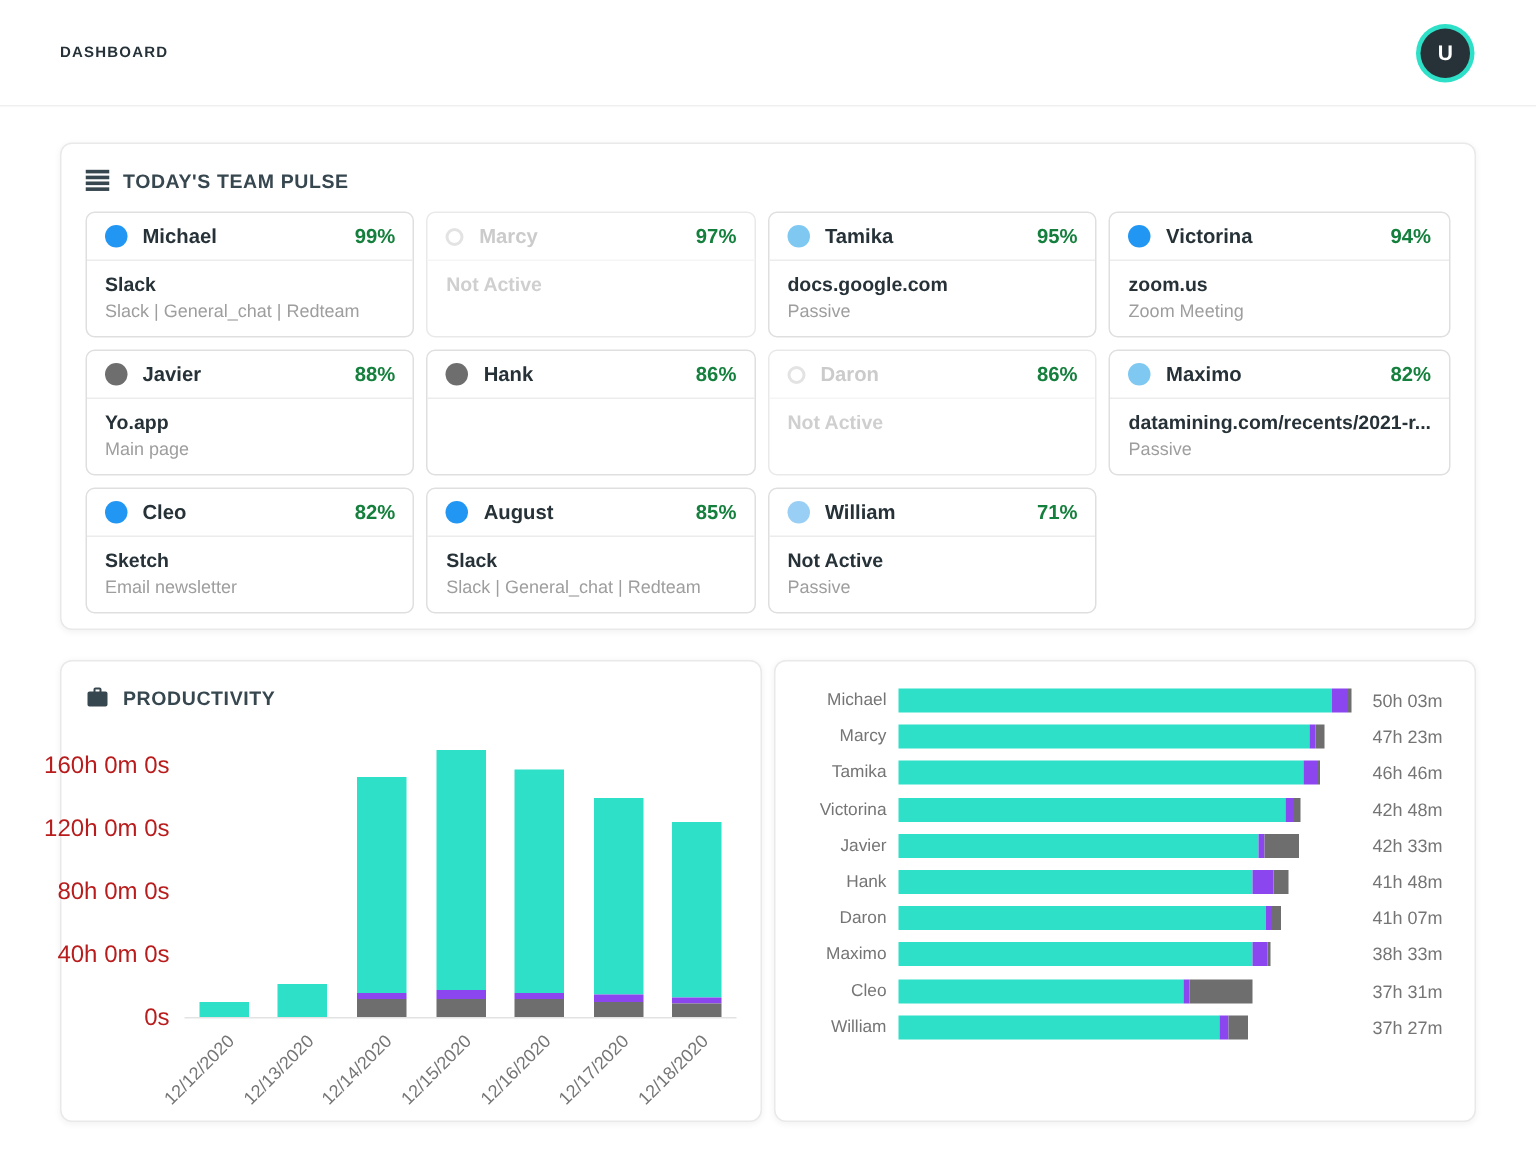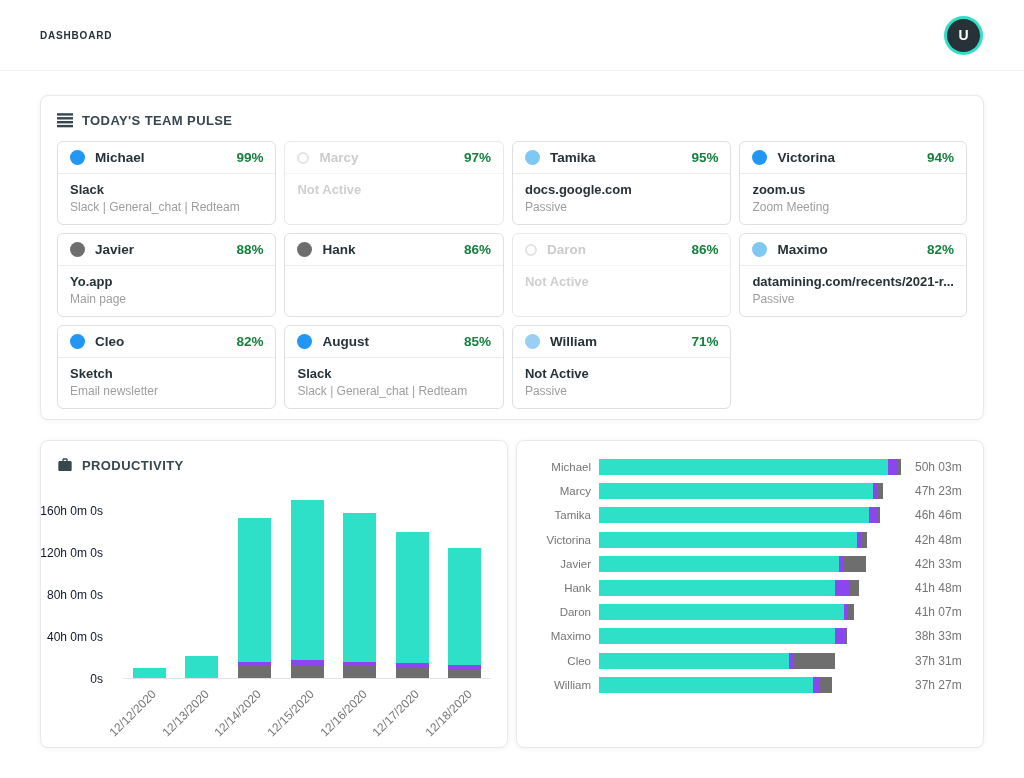--- a/index.html
+++ b/index.html
@@ -44,21 +44,21 @@
   .pcard.inactive .pname { color:#cbcbcb; }
   .pcard.inactive .line1 { color:#cfcfcf; }
 
   
   .charts-row { display:flex; gap:8px; }
   .chart-panel { flex:1; height:308px; }
 
   
   .prod-chart { display:flex; padding:24px 16px 0 16px; }
   .yaxis { width:66px; position:relative; height:182px; flex:none; }
-  .ytick { position:absolute; right:20px; font-size:12px; color:#0f172a; transform:translateY(50%); white-space:nowrap; }
+  .ytick { position:absolute; right:10px; font-size:16px; color:#b91c1c; transform:translateY(50%); white-space:nowrap; }
   .plot { position:relative; width:368px; height:182px; border-bottom:1px solid #e3e3e3; }
   .vbar { position:absolute; bottom:0; width:33px; display:flex; flex-direction:column-reverse; }
   .xlabels { position:relative; height:70px; margin-left:82px; width:368px; }
   .xlabel {
     position:absolute; top:8px; font-size:12px; color:#757575; white-space:nowrap;
     transform:rotate(-45deg); transform-origin:top right;
   }
 
   
   .tu-rows { padding:14px 16px 0 16px; }

